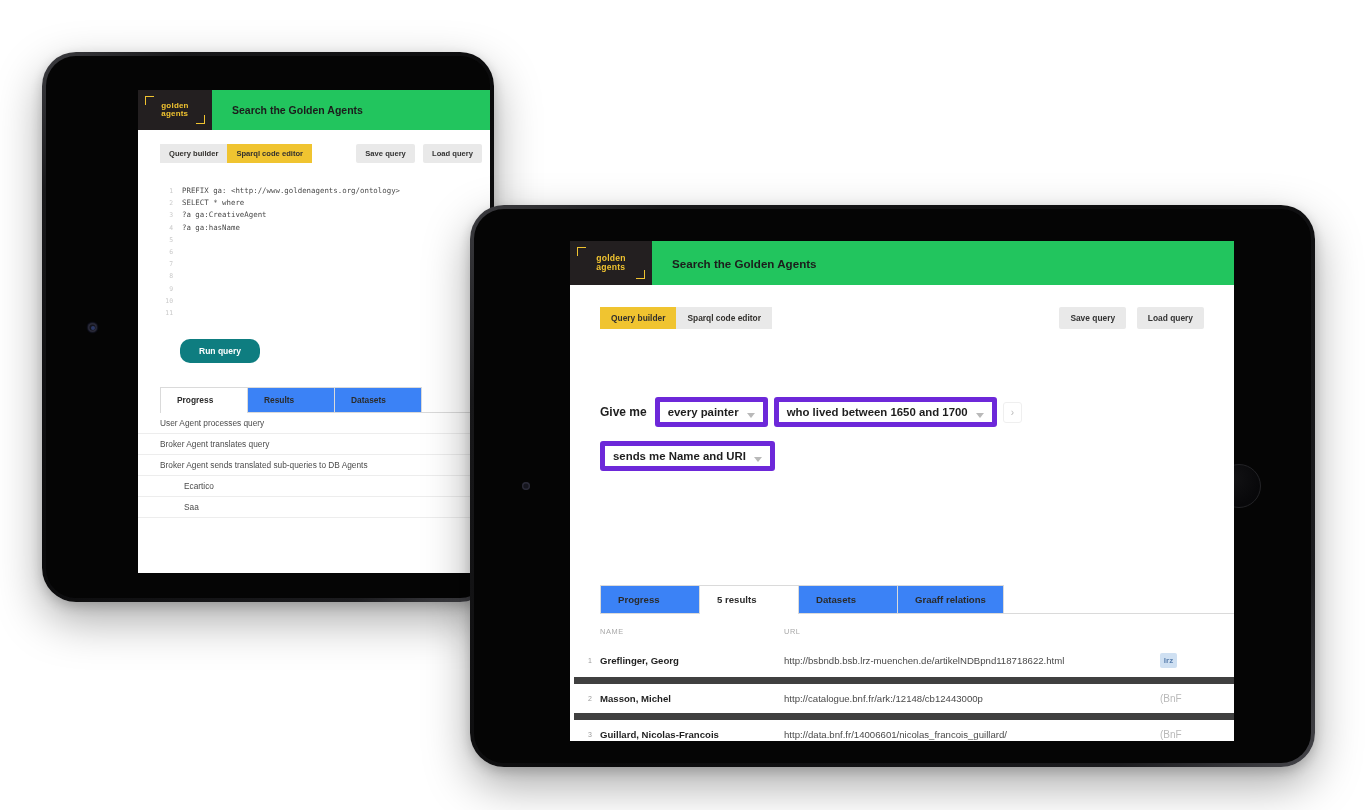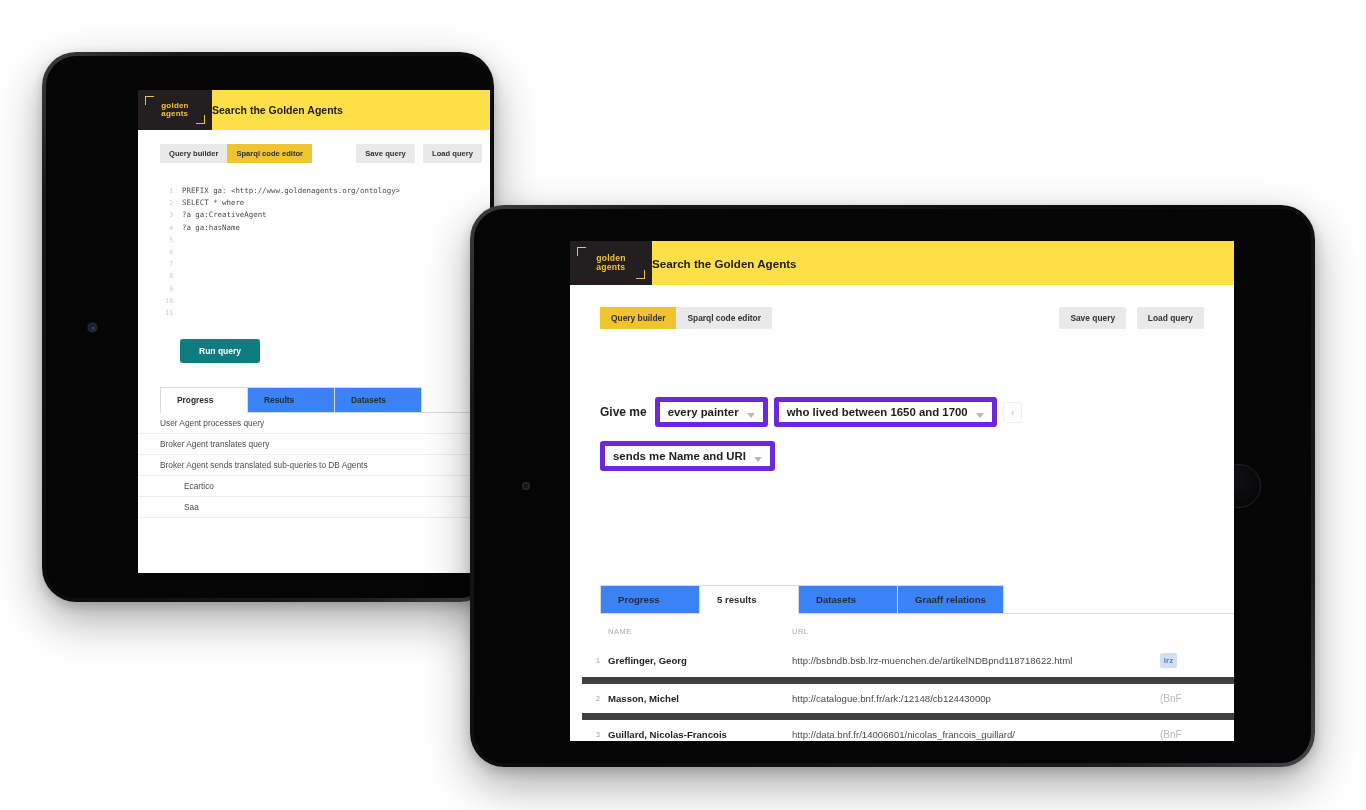--- a/index.html
+++ b/index.html
@@ -80,41 +80,41 @@
   .logo-box {
     background: #231f20; color: #F0C330;
     display:flex; align-items:center; justify-content:center;
     position: relative; flex: 0 0 auto;
   }
   .logo-txt { font-size: 9px; font-weight: bold; line-height: 1.05; letter-spacing:.2px; text-align:left; }
   .brk { position:absolute; width:9px; height:9px; border-color:#F0C330; border-style:solid; border-width:0; }
   .brk.tl { left:7px; top:6px; border-left-width:1.6px; border-top-width:1.6px; }
   .brk.br { right:7px; bottom:6px; border-right-width:1.6px; border-bottom-width:1.6px; }
   .titlebar {
-    flex: 1; background: #fde047; display:flex; align-items:center;
-    color:#1c1c1c; font-weight:bold;
+    flex: 1; background: #22c55e; display:flex; align-items:center;
+    padding-left: 20px; color:#1c1c1c; font-weight:bold;
   }
 
   
   .toolbar { display:flex; align-items:center; justify-content:space-between; }
   .seg { display:flex; }
   .seg .chip { border:none; cursor:pointer; font-weight:bold; color:#33312e; background:#e9e9e9; }
   .seg .chip.active { background:#F0C430; }
   .btn-grey {
     background:#e9e9e9; border:none; cursor:pointer; color:#333; font-weight:bold;
   }
 
   
   .code { font-family:"DejaVu Sans Mono", monospace; color:#4a4a4a; }
   .code .ln { color:#c9c9c9; display:inline-block; text-align:right; margin-right:9px; }
   .code .row { white-space:pre; }
 
   .run-btn {
     background:#0E7D80; color:#fff; border:none; font-weight:bold; cursor:pointer;
-    border-radius:3px;
+    border-radius:10px;
   }
 
   
   .rtabs { display:flex; border-bottom:1px solid #dadada; }
   .rtab {
     background:#3b82f6; border:1px solid #dadada; border-bottom:none;
     color:#2b2b2b; font-weight:bold; cursor:pointer; margin-right:-1px;
   }
   .rtab.active { background:#fff; position:relative; }
   .rtab.active::after{ content:""; position:absolute; left:0; right:0; bottom:-1px; height:1px; background:#fff; }
@@ -171,21 +171,21 @@
   #app-front .chip { padding:6px 11px; font-size:8.4px; }
   #app-front .btn-grey { padding:6px 11px; font-size:8.4px; border-radius:2px; margin-left:8px; }
   #app-front .builder { margin:68px 0 0 30px; gap:7px 6px; width:600px; }
   #app-front .lead { font-size:12px; margin-right:2px; }
   #app-front .qchip { padding:4px 8px; font-size:11.4px; gap:8px; }
   #app-front .arrow-chip { padding:4px 7px; font-size:10px; }
   #app-front .rtabs { margin:114px 0 0 30px; }
   #app-front .rtab { padding:8px 17px; font-size:9.6px; min-width:100px; }
   #app-front .thead { font-size:7.4px; padding:13px 0 8px 0; display:flex; }
   #app-front .trow { padding:9px 0; font-size:9.6px; }
-  #app-front .table-wrap { margin-left:0; padding-left:12px; background:#fff; }
+  #app-front .table-wrap { margin-left:0; padding-left:4px; background:#fff; }
   #app-front .col-idx { width:26px; padding-left:14px; font-size:7px; }
   #app-front .col-name { width:184px; }
   #app-front .col-url { flex:1; }
   #app-front .col-src { width:74px; }
   #app-front .badge-lrz { width:17px; height:15px; line-height:15px; font-size:8px; }
   #app-front .badge-txt { font-size:10px; }
 </style>
 </head>
 <body>
 

